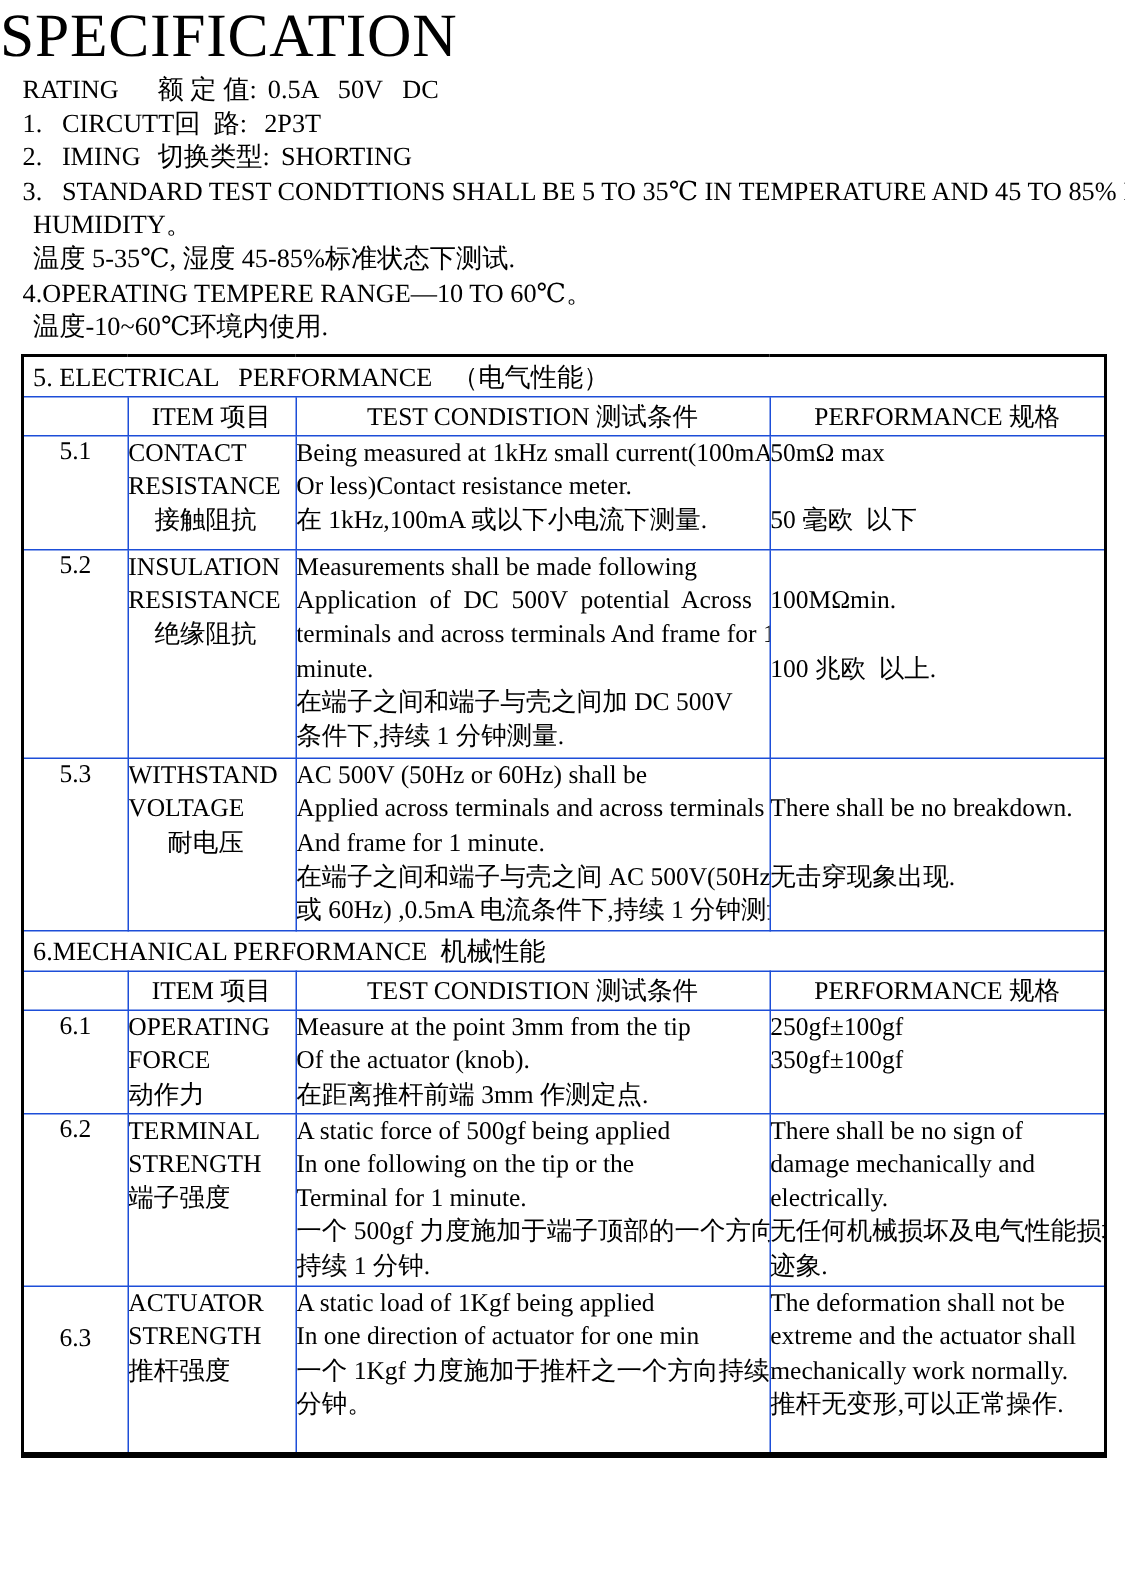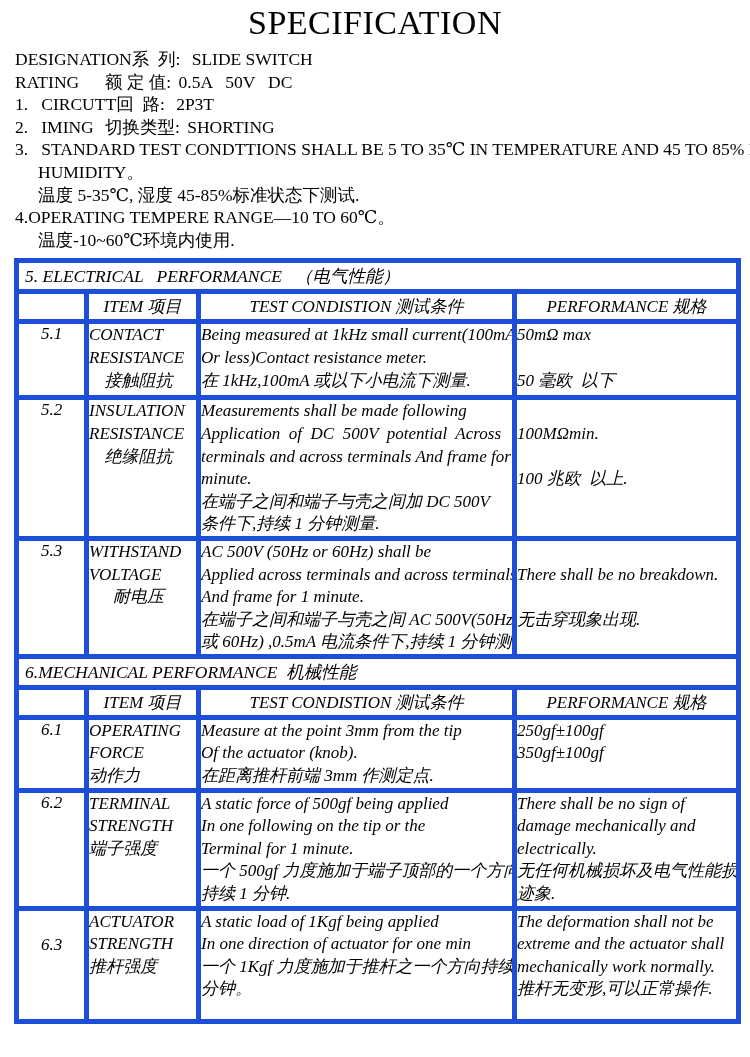--- a/index.html
+++ b/index.html
@@ -8,42 +8,42 @@
     font-family:"Liberation Serif","DejaVu Serif",serif;
     overflow:hidden;
   }
   .page{position:relative;width:750px;height:1057px;background:#ffffff;}
 
   .title-zh{
     margin:6px 0 0 0;text-align:center;
     font-size:33px;font-weight:bold;letter-spacing:7px;line-height:40px;
   }
   .title-en{
-    margin:3px 0 0 0;text-align:center;
-    font-size:34px;font-weight:normal;letter-spacing:.5px;line-height:40px;
+    margin:3px 0 0 0;text-align:left;
+    font-size:41px;font-weight:normal;letter-spacing:.5px;line-height:40px;
   }
 
   .info{margin:5px 0 0 15px;font-size:17.5px;}
   .info-row{display:flex;line-height:22.6px;}
   .info-row .en{flex:0 0 90px;white-space:pre;}
   .info-row .zh{flex:0 0 auto;min-width:57px;white-space:pre;}
   .info-row .val{white-space:pre;padding-left:3px;}
 
   .notes{font-size:17.5px;}
   .note{margin-left:15px;line-height:22.6px;white-space:pre;}
-  .note.indent{margin-left:38px;}
+  .note.indent{margin-left:22px;}
 
   table.spec{
     border-collapse:collapse;table-layout:fixed;
     width:722px;margin:7px 0 0 14px;
     border:2px solid #000;border-bottom-width:4px;
     font-size:17px;
   }
   table.spec td{
-    border:5px solid #1d4ed8;vertical-align:top;padding:0;overflow:hidden;font-style:italic;
+    border:1px solid #1d4ed8;vertical-align:top;padding:0;overflow:hidden;
   }
   tr.sec td{font-size:17.5px;padding:1px 0 1px 6px;white-space:pre;font-weight:normal;}
   tr.sec{height:27px;}
   tr.head{height:24px;}
   tr.head td{text-align:center;padding:1px 12px;}
   td.c-no{vertical-align:middle;text-align:center;margin-left:14px;}
   td.c-no.num-top{vertical-align:top;padding-top:24px;}
   td.c-item{padding:2px 0 0 6px;margin-top:40px;}
   td.c-cond{padding:2px 0 0 7px;}
   td.c-perf{padding:2px 0 0 10px;}
@@ -59,25 +59,20 @@
 </style>
 </head>
 <body>
 
 <div class="page">
 
   <h2 class="title-en">SPECIFICATION</h2>
 
   <div class="info">
     <div class="info-row">
-      <span class="en">DESIGNATION</span>
-        <span class="zh">系  列: </span>
-        <span class="val">SLIDE SWITCH</span>
-    </div>
-    <div class="info-row">
       <span class="en">RATING</span>
         <span class="zh">额 定 值: </span>
         <span class="val">0.5A   50V   DC</span>
     </div>
     <div class="info-row">
       <span class="en">1.   CIRCUTT</span>
         <span class="zh">回  路: </span>
         <span class="val">2P3T</span>
     </div>
     <div class="info-row">

